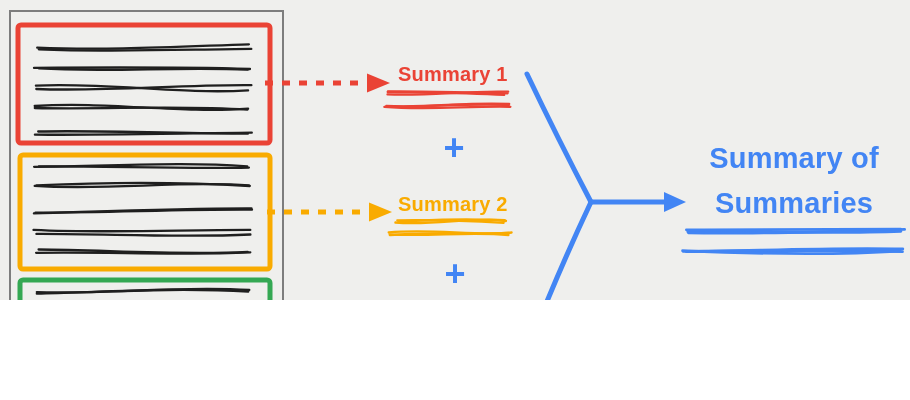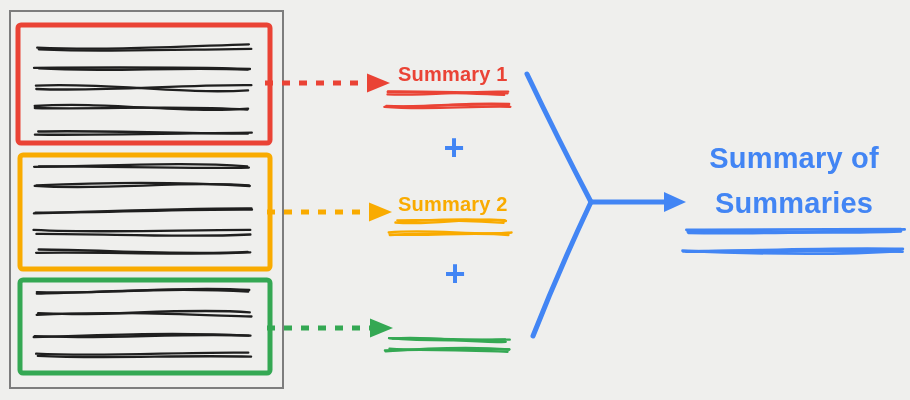--- a/index.html
+++ b/index.html
@@ -1,17 +1,17 @@
 <!DOCTYPE html>
 <html><head>
 <meta charset="utf-8">
 <style>
   html,body{margin:0;padding:0;}
   body{font-family:"Liberation Sans",sans-serif;}
-  .stage{position:relative;width:910px;height:400px;overflow:hidden;}
+  .stage{position:relative;width:910px;height:300px;overflow:hidden;}
   .stage svg{position:absolute;left:0;top:0;}
   .summary-label{position:absolute;font-size:20px;font-weight:600;letter-spacing:0.2px;white-space:nowrap;}
   .plus{position:absolute;font-size:36px;font-weight:700;transform:translate(-50%,-50%);line-height:1;}
   .result-title{position:absolute;left:664px;top:136px;width:260px;text-align:center;
                 font-size:29px;font-weight:700;line-height:45px;letter-spacing:0.2px;}
   .result-title span{display:block;}
 </style>
 </head>
 <body>
 

